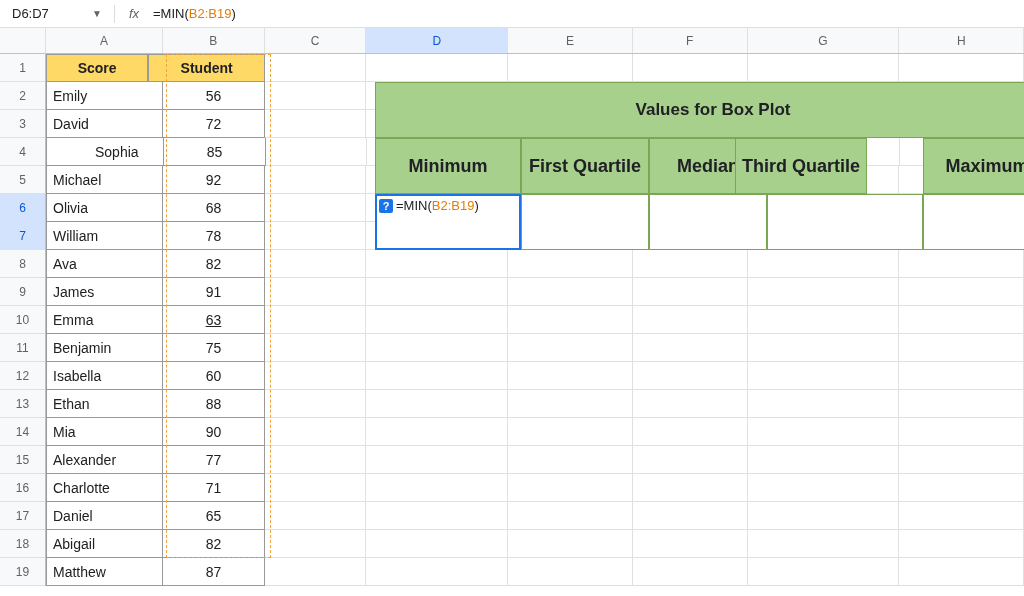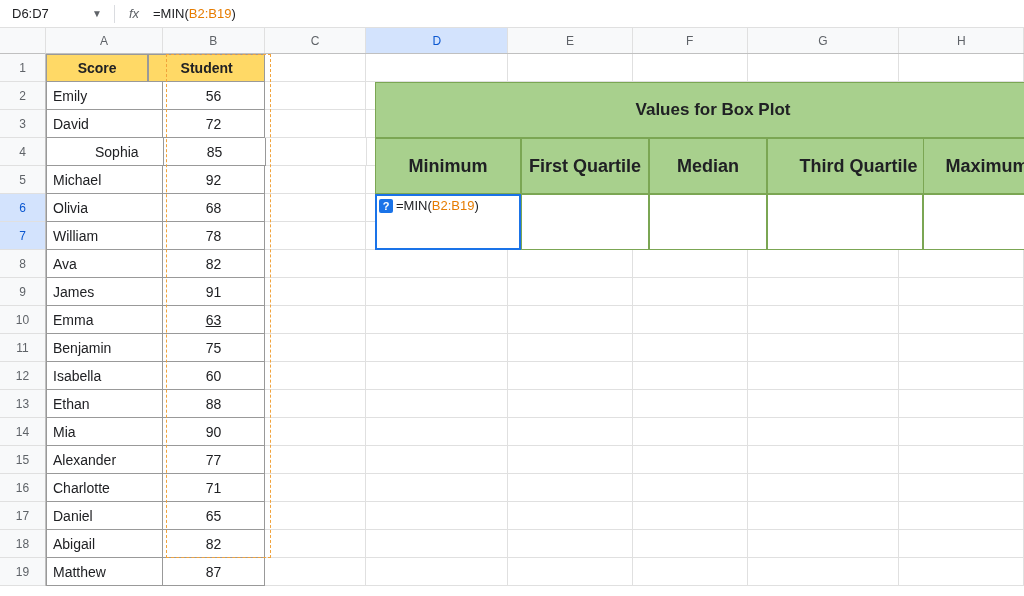--- a/index.html
+++ b/index.html
@@ -434,21 +434,21 @@
           <div class="cell cw-D" style="width: 146px;"></div>
           <div class="cell cw-E" style="width: 128px;"></div>
           <div class="cell cw-F" style="width: 118px;"></div>
           <div class="cell cw-G" style="width: 156px;"></div>
           <div class="cell cw-H" style="width: 128px;"></div>
         </div>
         <div class="cell box-title" style="position: absolute; left: 329px; top: 28px; width: 676px; height: 56px;">Values for Box Plot</div>
         <div class="cell box-hdr" style="position: absolute; left: 329px; top: 84px; width: 146px; height: 56px;">Minimum</div>
         <div class="cell box-hdr" style="position: absolute; left: 475px; top: 84px; width: 128px; height: 56px;">First Quartile</div>
         <div class="cell box-hdr" style="position: absolute; left: 603px; top: 84px; width: 118px; height: 56px;">Median</div>
-        <div class="cell box-hdr" style="position: absolute; left: 721px; top: 84px; width: 183px; height: 56px;">Third Quartile</div>
+        <div class="cell box-hdr" style="position: absolute; left: 689px; top: 84px; width: 132px; height: 56px;">Third Quartile</div>
         <div class="cell box-hdr" style="position: absolute; left: 877px; top: 84px; width: 128px; height: 56px;">Maximum</div>
         <div class="cell box-cell" style="position: absolute; left: 475px; top: 140px; width: 128px; height: 56px;"></div>
         <div class="cell box-cell" style="position: absolute; left: 603px; top: 140px; width: 118px; height: 56px;"></div>
         <div class="cell box-cell" style="position: absolute; left: 721px; top: 140px; width: 156px; height: 56px;"></div>
         <div class="cell box-cell" style="position: absolute; left: 877px; top: 140px; width: 128px; height: 56px;"></div>
       </div>
 
     <div class="marching" style="left:120px; top:26px; width:105px; height:504px;"></div>
 
     <div class="active-cell" style="left:329px; top:166px; width:146px; height:56px;">

